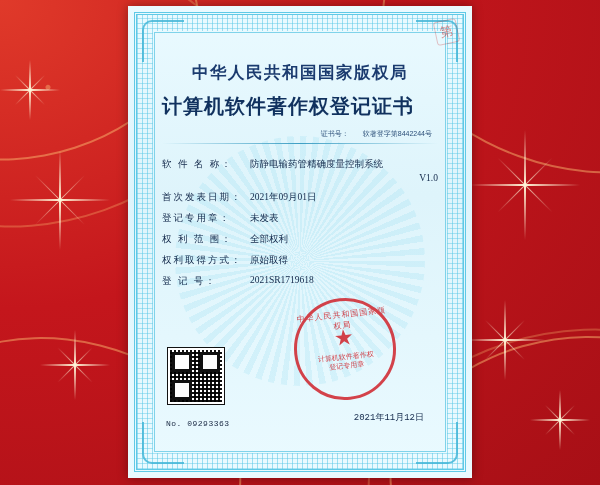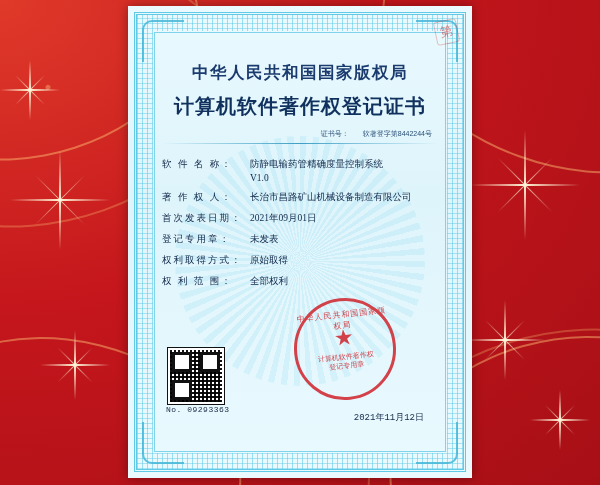--- a/index.html
+++ b/index.html
@@ -107,41 +107,41 @@
   }
 
   .content{position:absolute;left:34px;top:36px;right:34px;bottom:34px;}
 
   .title1{
     text-align:center;color:#1b3b6f;font-size:16.5px;font-weight:bold;
     letter-spacing:1.5px;margin-top:20px;
     font-family:"Liberation Serif", serif;
   }
   .title2{
-    text-align:center;color:#10315e;font-size:20px;font-weight:bold;
+    text-align:left;color:#10315e;font-size:20px;font-weight:bold;
     letter-spacing:1px;margin-top:9px;
     font-family:"Liberation Serif", serif;
   }
   .certno-row{
     display:flex;justify-content:flex-end;gap:14px;
     font-size:7px;color:#2b4e78;margin-top:9px;padding-right:6px;
   }
   .divider{
     height:1px;background:linear-gradient(to right, rgba(60,150,190,0), #3f9fc4, rgba(60,150,190,0));
     margin:4px 0 10px;
   }
 
   table.fields{width:100%;border-collapse:collapse;margin-top:4px;}
   table.fields td{
     vertical-align:top;padding:4px 0;font-size:9.5px;color:#12284a;
     font-family:"Liberation Serif", serif;
   }
   td.lbl{width:88px;white-space:nowrap;letter-spacing:2px;color:#123a63;}
   td.val{padding-left:6px;color:#0d1f3c;margin-top:12px;}
-  .val .sub{display:block;margin-top:2px;}
+  .val .sub{display:block;margin-top:2px;text-align:right;}
 
   .para{
     margin-top:12px;font-size:9px;line-height:1.65;color:#12284a;
     font-family:"Liberation Serif", serif;text-indent:18px;
   }
 
   .bottom{
     position:absolute;left:0;right:0;bottom:6px;height:120px;
   }
   .qr{
@@ -153,21 +153,21 @@
     border:2px solid #fff;
     box-shadow:0 0 0 1px #111;
   }
   .qr::before,.qr::after{
     content:"";position:absolute;width:14px;height:14px;border:3px solid #111;background:#fff;
   }
   .qr::before{left:2px;top:2px;}
   .qr::after{right:2px;top:2px;}
   .qr-b{position:absolute;left:2px;bottom:2px;width:14px;height:14px;border:3px solid #111;background:#fff;}
   .docnum{
-    position:absolute;left:4px;bottom:24px;font-size:8px;color:#1a2a44;letter-spacing:.5px;
+    position:absolute;left:4px;bottom:10px;font-size:8px;color:#1a2a44;letter-spacing:.5px;
     font-family:"Liberation Mono", monospace;
   }
   .seal{
     position:absolute;right:42px;bottom:38px;width:96px;height:96px;border-radius:50%;
     border:3px solid #d0232b;color:#d0232b;opacity:.85;
     display:flex;align-items:center;justify-content:center;flex-direction:column;
     transform:rotate(-6deg);
   }
   .seal .arc-top{
     position:absolute;top:8px;left:0;right:0;text-align:center;font-size:8px;
@@ -251,38 +251,38 @@
     <table class="fields">
       <tbody>
           <tr>
         <td class="lbl">软 件 名 称：</td>
         <td class="val">
           <span>防静电输药管精确度量控制系统</span>
           <span class="sub">V1.0</span>
         </td>
       </tr>
       <tr>
-        <td class="lbl">著 作 权 人：</td>
-        <td class="val">长治市昌路矿山机械设备制造有限公司</td>
-      </tr>
-      <tr>
         <td class="lbl">首次发表日期：</td>
         <td class="val">2021年09月01日</td>
       </tr>
       <tr>
         <td class="lbl">登记专用章：</td>
         <td class="val">未发表</td>
       </tr>
       <tr>
+        <td class="lbl">权 利 范 围：</td>
+        <td class="val">全部权利</td>
+      </tr>
+      <tr>
         <td class="lbl">权利取得方式：</td>
         <td class="val">原始取得</td>
       </tr>
       <tr>
-        <td class="lbl">权 利 范 围：</td>
-        <td class="val">全部权利</td>
+        <td class="lbl">登 记 号：</td>
+        <td class="val">2021SR1719618</td>
       </tr>
     </tbody>
       </table>
 
 
     <div class="bottom">
       <div class="qr">
           <span class="qr-b"></span>
         </div>
       <div class="docnum">No. 09293363</div>

